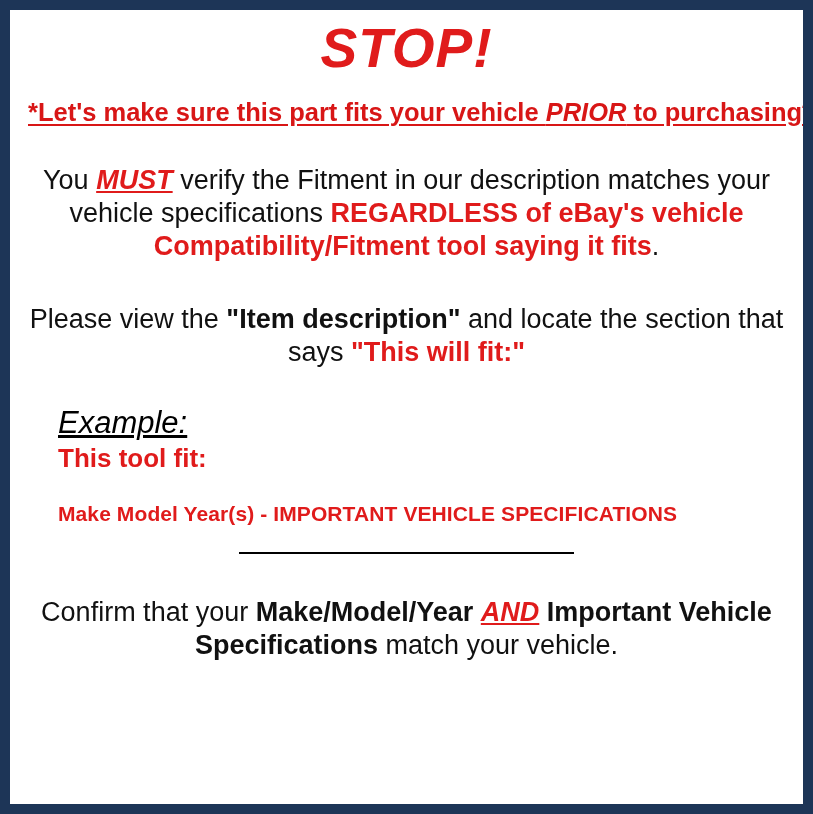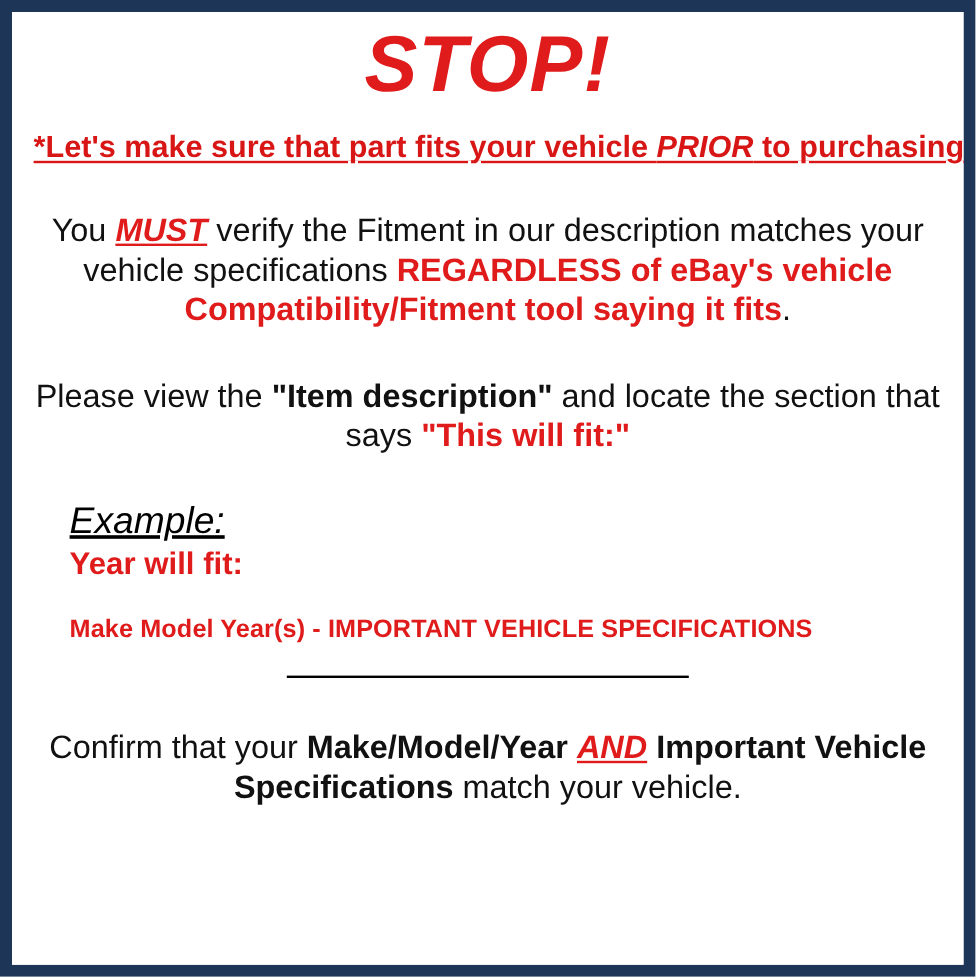--- a/index.html
+++ b/index.html
@@ -30,21 +30,21 @@
     padding: 4px 18px 0 18px;
     text-align: center;
     color: #000000;
   }
 
   
   .stop-heading {
     margin: 0;
     padding: 6px 0 0 0;
     font-family: "Liberation Sans", sans-serif;
-    font-size: 66px;
+    font-size: 55px;
     line-height: 1.02;
     font-weight: bold;
     font-style: italic;
     letter-spacing: 1px;
     color: #e01b1b;
     text-align: center;
   }
 
   
   .tagline {
@@ -143,36 +143,36 @@
 </style>
 </head>
 <body>
 
 <div class="notice-card">
   <div class="notice-inner">
 
     <div class="stop-heading">STOP!</div>
 
     <div class="tagline">
-      <span>*Let's make sure that part fits your vehicle </span><span class="em-italic">PRIOR</span><span> to purchasing*</span>
+      <span>*Let's make sure this part fits your vehicle </span><span class="em-italic">PRIOR</span><span> to purchasing*</span>
     </div>
 
     <p class="body-para p-must">
       <span>You </span><span class="red-strong-ul-it">MUST</span><span> verify the Fitment in our description matches your vehicle specifications </span><span class="red-strong-ul">REGARDLESS of eBay's vehicle Compatibility/Fitment tool saying it fits</span><span>.</span>
     </p>
 
     <p class="body-para p-view">
       <span>Please view the </span><span class="bold">"Item description"</span><span> and locate the section that says </span><span class="red-strong">"This will fit:"</span>
     </p>
 
     <div class="example-block">
       <div>
         <span class="example-label">Example:</span>
       </div>
-      <div class="example-fit">Year will fit:</div>
+      <div class="example-fit">This tool fit:</div>
       <div class="example-spec">Make Model Year(s) - IMPORTANT VEHICLE SPECIFICATIONS</div>
     </div>
 
     <div class="divider-wrap">
       <span class="divider"></span>
     </div>
 
     <p class="body-para p-confirm">
       <span>Confirm that your </span><span class="bold">Make/Model/Year</span><span> </span><span class="red-strong-ul-it">AND</span><span> </span><span class="bold">Important Vehicle Specifications</span><span> match your vehicle.</span>
     </p>

